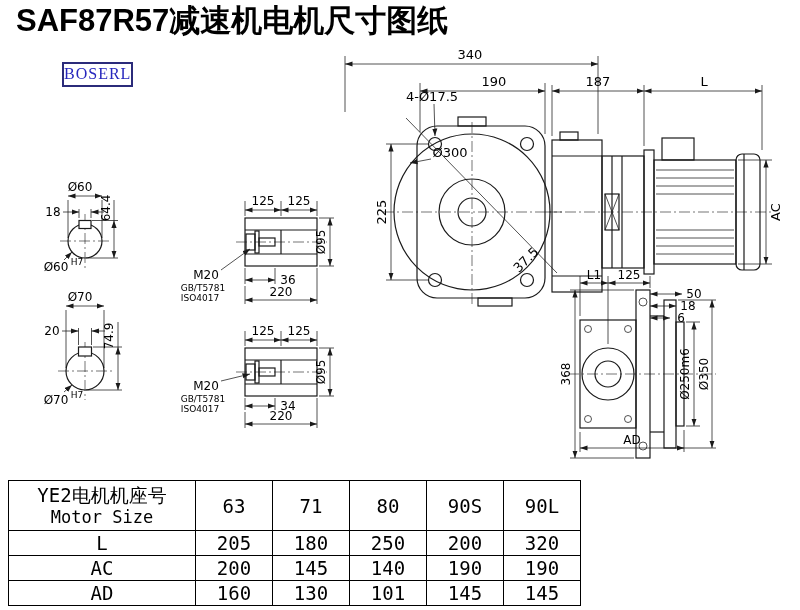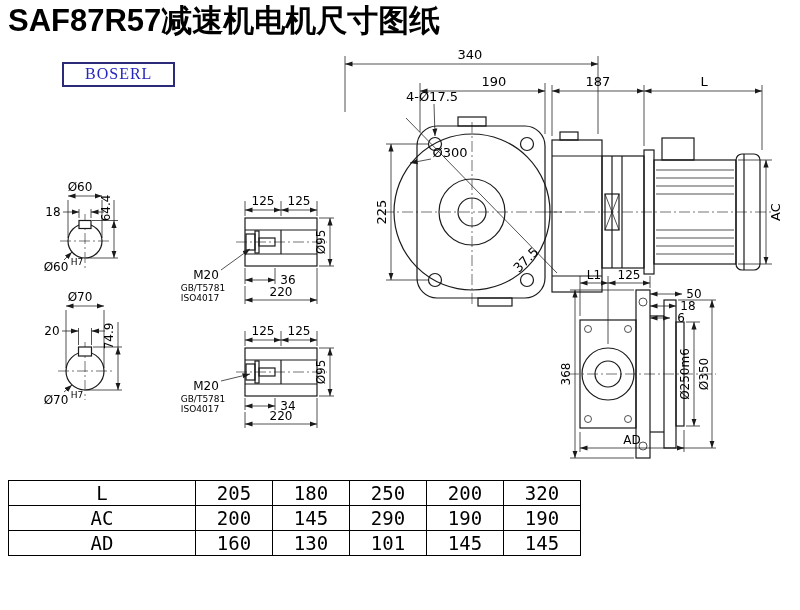--- a/index.html
+++ b/index.html
@@ -1,20 +1,20 @@
 <!DOCTYPE html>
 <html><head>
 <meta charset="utf-8">
 <style>
   * { margin:0; padding:0; box-sizing:border-box; }
   html,body { width:800px; height:610px; background:#fff; overflow:hidden; }
   body { font-family:"Liberation Sans","DejaVu Sans",sans-serif; color:#000; position:relative; }
-  .title { position:absolute; left:8px; top:0; font-size:31px; font-weight:bold; white-space:nowrap; }
+  .title { position:absolute; left:16px; top:0; font-size:31px; font-weight:bold; white-space:nowrap; }
   .brand { position:absolute; left:62px; top:62px; border:2px solid #2b2b7a; color:#2626bd;
-           font-family:"Liberation Serif","DejaVu Serif",serif; font-size:16px; padding:1px 21px 2px; letter-spacing:1px; }
+           font-family:"Liberation Serif","DejaVu Serif",serif; font-size:16px; padding:1px 0 2px; letter-spacing:1px; }
   svg.draw { position:absolute; left:0; top:0; }
   .ln { stroke:#1a1a1a; stroke-width:1.2; fill:none; }
   .th { stroke:#1a1a1a; stroke-width:0.75; fill:none; }
   .cl { stroke:#1a1a1a; stroke-width:0.6; fill:none; stroke-dasharray:11 3 2 3; }
   .wf { fill:#fff; stroke:#1a1a1a; stroke-width:1.2; }
   text.d, text.dl, text.ds { font-family:"DejaVu Sans","Liberation Sans",sans-serif; fill:#000; text-anchor:middle; }
   text.d { font-size:12px; }
   text.dl { font-size:13px; }
   text.ds { font-size:9px; }
   table.tbl { position:absolute; left:8px; top:480px; border-collapse:collapse; table-layout:fixed; background:#fff; }
@@ -349,33 +349,44 @@
 <table class="tbl">
   <colgroup>
     <col style="width:187px">
       <col style="width:77px">
       <col style="width:77px">
       <col style="width:77px">
       <col style="width:77px">
       <col style="width:77px">
   </colgroup>
   <tbody>
+      <tr class="hdr">
+    <td>
+      <div class="hcn">YE2电机机座号</div>
+      <div class="hen">Motor Size</div>
+    </td>
+    <td>63</td>
+    <td>71</td>
+    <td>80</td>
+    <td>90S</td>
+    <td>90L</td>
+  </tr>
   <tr class="row">
     <td>L</td>
     <td>205</td>
     <td>180</td>
     <td>250</td>
     <td>200</td>
     <td>320</td>
   </tr>
   <tr class="row">
     <td>AC</td>
     <td>200</td>
     <td>145</td>
-    <td>290</td>
+    <td>140</td>
     <td>190</td>
     <td>190</td>
   </tr>
   <tr class="row">
     <td>AD</td>
     <td>160</td>
     <td>130</td>
     <td>101</td>
     <td>145</td>
     <td>145</td>

